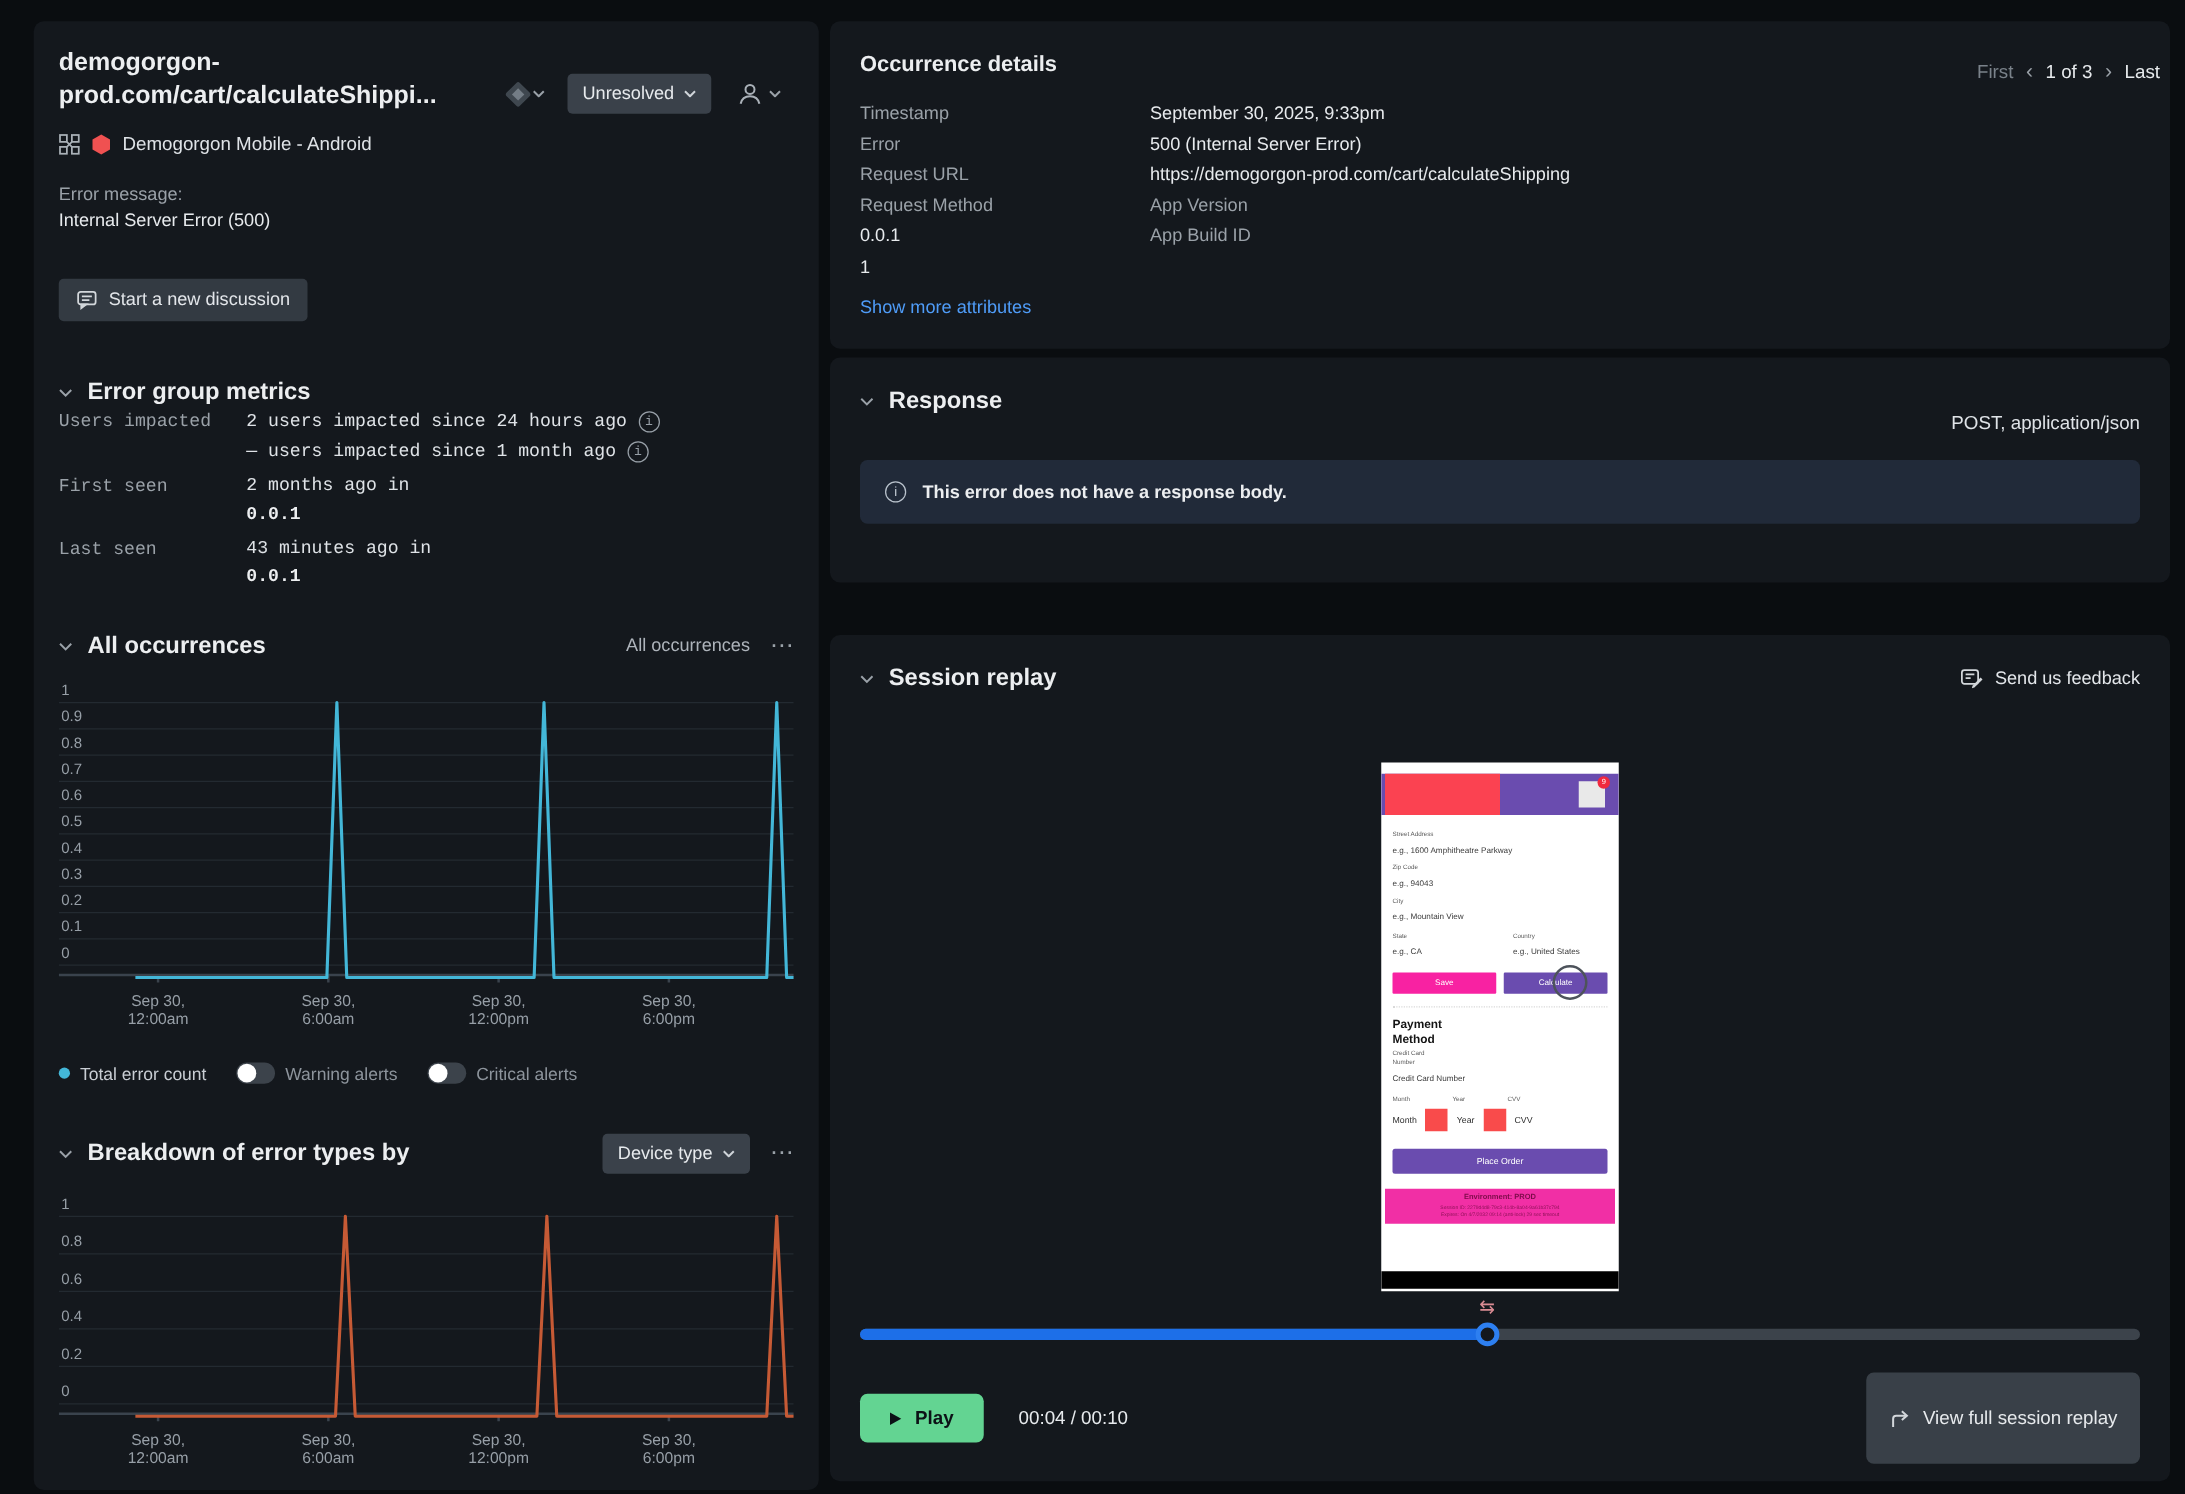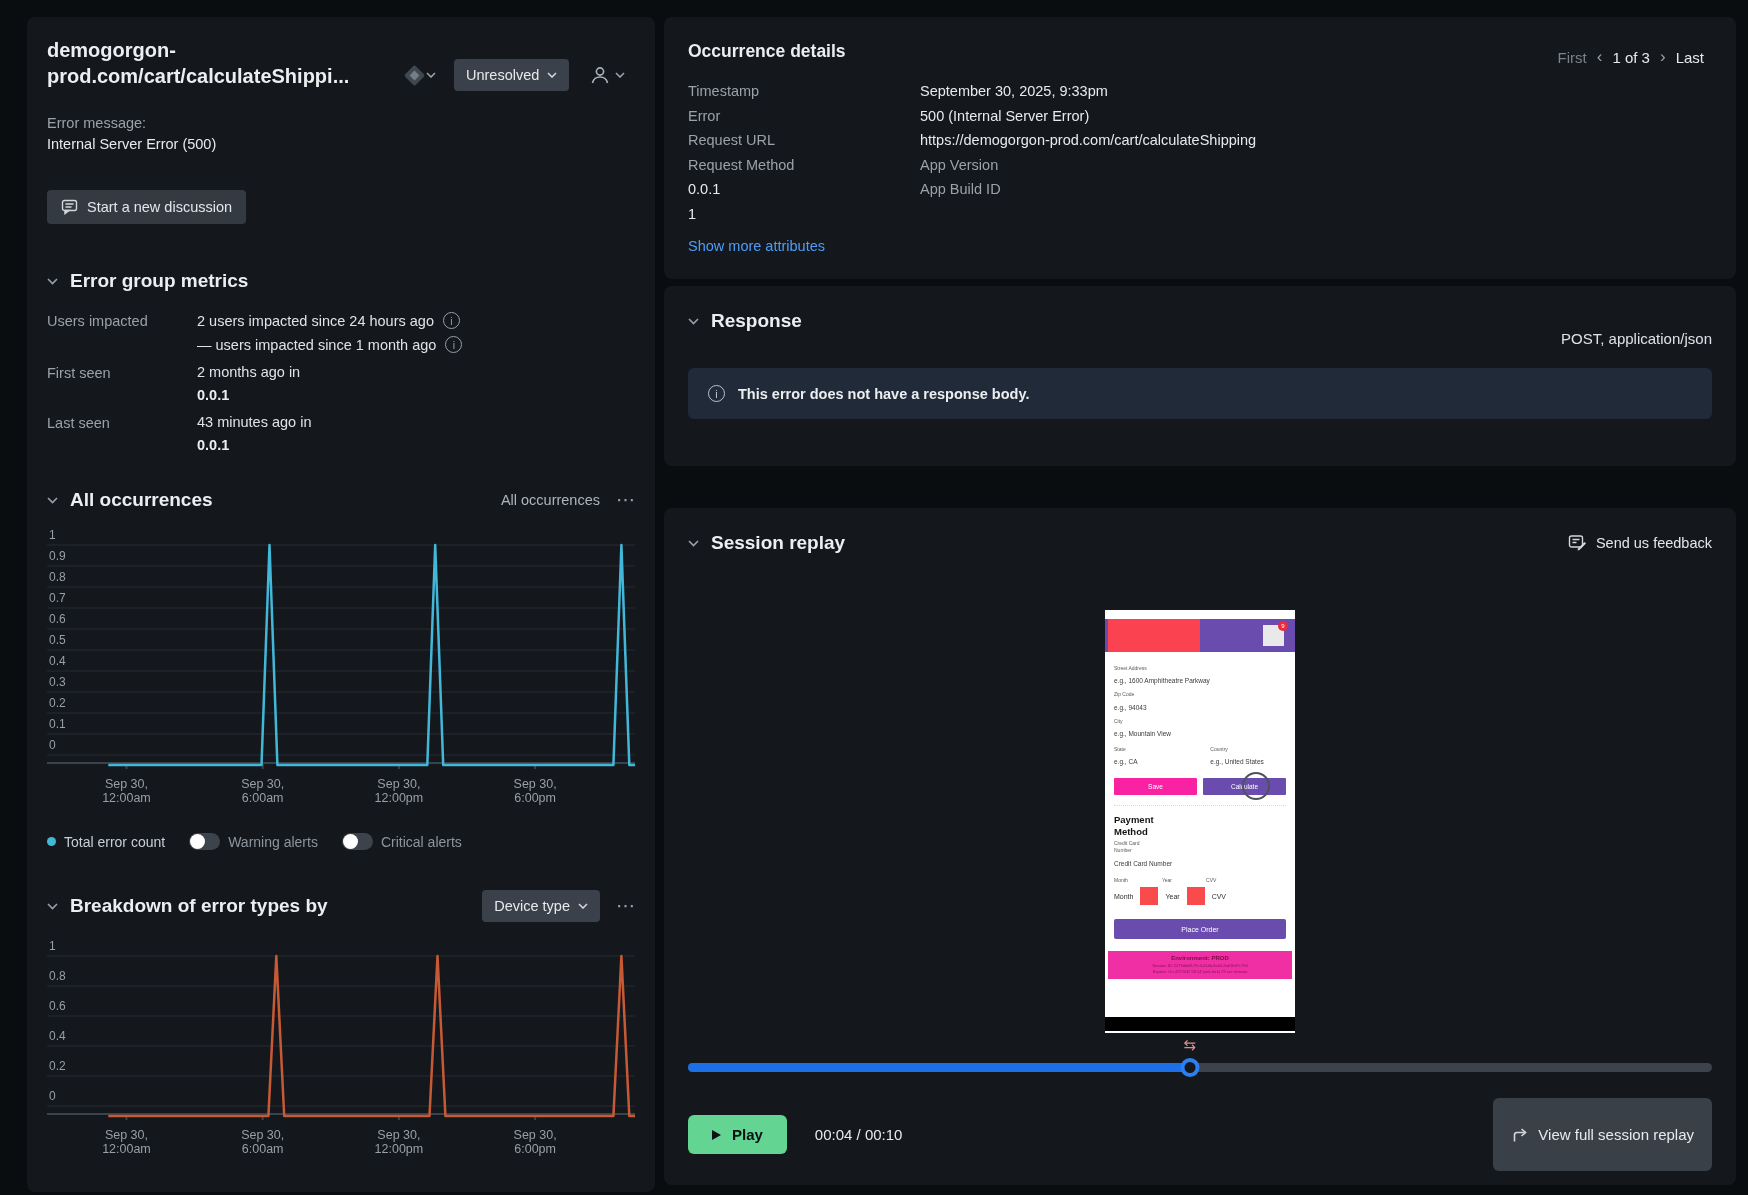--- a/index.html
+++ b/index.html
@@ -31,21 +31,21 @@
   .errmsg-value { margin-top:5px; font-size:14.5px; color:#e7eaed; }
 
   .discussion-btn { margin-top:38px; display:inline-flex; align-items:center; gap:9px;
                     background:#333a42; color:#e3e6ea; font-size:14.5px; font-family:inherit;
                     border:none; border-radius:4px; padding:9px 14px; cursor:pointer; }
 
   .section-head { display:flex; align-items:center; gap:12px; }
   .section-head h2 { font-size:19px; font-weight:bold; color:#eceef0; }
   .sh-metrics { margin-top:46px; }
 
-  .kv-metrics { margin-top:20px; display:grid; grid-template-columns:150px 1fr; row-gap:11px; font-size:14.5px; }
+  .kv-metrics { margin-top:4px; display:grid; grid-template-columns:150px 1fr; row-gap:11px; font-size:14.5px;font-family:Liberation Mono, monospace; }
   .kv-metrics .k { color:#9aa1a8; padding-top:1px; }
   .m-line { display:flex; align-items:center; gap:9px; margin-bottom:7px; color:#dfe3e7; }
   .m-line:last-child { margin-bottom:0; }
   .bold { font-weight:bold; color:#eceef0; }
   .info-ic { width:17px; height:17px; border:1.5px solid #979fa7; border-radius:50%; color:#979fa7;
              font-size:10.5px; display:inline-flex; align-items:center; justify-content:center; flex:none; cursor:pointer; }
 
   .tags-row { margin-top:18px; display:flex; gap:9px; }
   .tag { background:#2b3137; color:#c3c9cf; font-size:14px; padding:5px 10px; border-radius:4px; cursor:pointer; }
 
@@ -66,21 +66,21 @@
 
   .sh-breakdown { margin-top:40px; justify-content:space-between; }
 
   
   .card { position:absolute; left:664px; width:1072px; background:#14181d; border-radius:8px; padding:24px; }
   #card-occurrence { top:17px; height:262px; }
   #card-response { top:286px; height:180px; }
   #card-replay { top:508px; height:677px; }
 
   .card h2 { font-size:17.5px; font-weight:bold; color:#eceef0; }
-  .pagination { position:absolute; right:32px; top:30px; display:flex; align-items:center; gap:10px; font-size:15px; }
+  .pagination { position:absolute; right:8px; top:30px; display:flex; align-items:center; gap:10px; font-size:15px; }
   .pg-dim { color:#7a828a; cursor:pointer; }
   .pg-arrow { color:#9aa1a8; font-size:17px; cursor:pointer; }
   .pg-cur { color:#e7eaed; }
   .pg-link { color:#e7eaed; cursor:pointer; }
 
   .kv-details { margin-top:21px; display:grid; grid-template-columns:232px 1fr; row-gap:8.5px; font-size:14.5px; }
   .kv-details .k { color:#9aa1a8; }
   .kv-details .v { color:#e7eaed; }
   .link { color:#4f9cf8; font-size:14.5px; margin-top:16px; display:inline-block; cursor:pointer; }
 
@@ -169,20 +169,33 @@
           <circle cx="11" cy="7.5" r="3.6"></circle>
             <path d="M3.5 19 C4.5 14.5 8 13 11 13 C14 13 17.5 14.5 18.5 19"></path>
         </svg>
         <svg class="chev" width="10" height="6">
             <path d="M1 1 L5 5 L9 1" stroke="#9aa1a8" stroke-width="1.6" fill="none"></path>
           </svg>
       </span>
     </div>
   </div>
 
+  <div class="project-row">
+    <svg width="17" height="17" viewBox="0 0 17 17" fill="none" stroke="#aab1b8" stroke-width="1.4">
+      <rect x="1" y="1" width="5.5" height="5.5"></rect>
+        <rect x="10.5" y="1" width="5.5" height="5.5"></rect>
+      <rect x="1" y="10.5" width="5.5" height="5.5"></rect>
+        <rect x="10.5" y="10.5" width="5.5" height="5.5"></rect>
+      <path d="M6.5 6.5 L10.5 10.5 M10.5 6.5 L6.5 10.5"></path>
+    </svg>
+    <svg width="16" height="17" viewBox="0 0 16 17">
+      <polygon points="8,0.5 15,4.5 15,12.5 8,16.5 1,12.5 1,4.5" fill="#f05151"></polygon>
+    </svg>
+    <span>Demogorgon Mobile - Android</span>
+  </div>
 
   <div class="errmsg-label">Error message:</div>
   <div class="errmsg-value">Internal Server Error (500)</div>
 
   <button class="discussion-btn">
     <svg width="17" height="16" viewBox="0 0 17 16" fill="none" stroke="#d3d7db" stroke-width="1.4">
       <rect x="1.5" y="1.5" width="14" height="10" rx="2"></rect>
         <path d="M4 14.5 L4 11.5 L8 11.5 Z" fill="#d3d7db"></path>
       <path d="M4.5 5 H12.5 M4.5 8 H10.5"></path>
     </svg>

